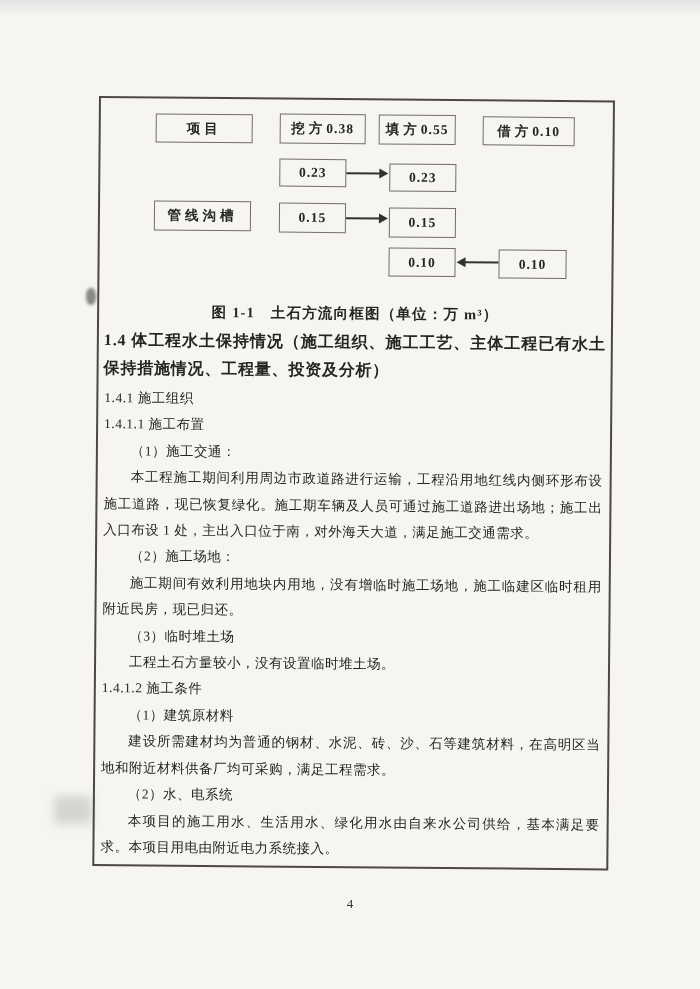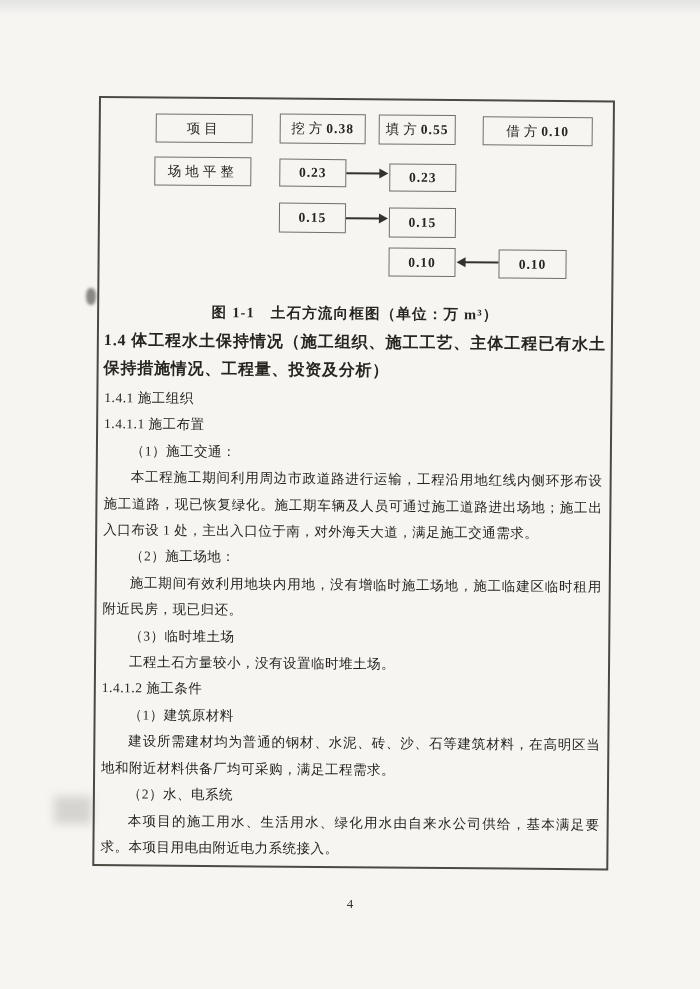--- a/index.html
+++ b/index.html
@@ -26,21 +26,21 @@
     transform:rotate(0.5deg); transform-origin:0 0;
   }
 
   
   .fig { position:relative; height:203px; }
   .fbox {
     position:absolute; box-sizing:border-box; border:1.5px solid #716f66;
     display:flex; align-items:center; justify-content:center;
     font-size:13.5px; line-height:1; white-space:nowrap;
   }
-  .fbox .lab { letter-spacing:4px; font-weight:400; }
+  .fbox .lab { letter-spacing:4px; font-weight:700; }
   .fbox .nv  { letter-spacing:1px; font-weight:600; }
   .fbox.hdr  { }
   .arr { position:absolute; height:2px; background:#33332d; }
   .arr::after {
     content:""; position:absolute; top:-4.5px; width:0; height:0;
     border-top:5px solid transparent; border-bottom:5px solid transparent;
   }
   .arr.r::after { right:-8px; border-left:9px solid #33332d; }
   .arr.l::after { left:-8px;  border-right:9px solid #33332d; }
 
@@ -76,36 +76,36 @@
         <span class="lab">项目</span>
       </div>
       <div class="fbox hdr" style="left:179px;top:14px;width:86px;height:30px">
         <span class="lab">挖方</span>
         <span class="nv">0.38</span>
       </div>
       <div class="fbox hdr" style="left:278px;top:14px;width:77px;height:30px">
         <span class="lab">填方</span>
         <span class="nv">0.55</span>
       </div>
-      <div class="fbox hdr" style="left:382px;top:15px;width:110px;height:29px">
+      <div class="fbox hdr" style="left:382px;top:15px;width:92px;height:29px">
         <span class="lab">借方</span>
         <span class="nv">0.10</span>
       </div>
 
-      <div class="fbox" style="left:54px;top:58px;width:97px;height:29px">
-        <span class="lab">场地平整</span>
-      </div>
       <div class="fbox" style="left:179px;top:59px;width:67px;height:28px">
         <span class="nv">0.23</span>
       </div>
       <div class="arr r" style="left:246px;top:72px;width:34px"></div>
       <div class="fbox" style="left:289px;top:63px;width:67px;height:28px">
         <span class="nv">0.23</span>
       </div>
 
+      <div class="fbox" style="left:54px;top:102px;width:97px;height:30px">
+        <span class="lab">管线沟槽</span>
+      </div>
       <div class="fbox" style="left:179px;top:103px;width:67px;height:30px">
         <span class="nv">0.15</span>
       </div>
       <div class="arr r" style="left:246px;top:117px;width:34px"></div>
       <div class="fbox" style="left:289px;top:107px;width:67px;height:30px">
         <span class="nv">0.15</span>
       </div>
 
       <div class="fbox" style="left:289px;top:147px;width:67px;height:29px">
         <span class="nv">0.10</span>

